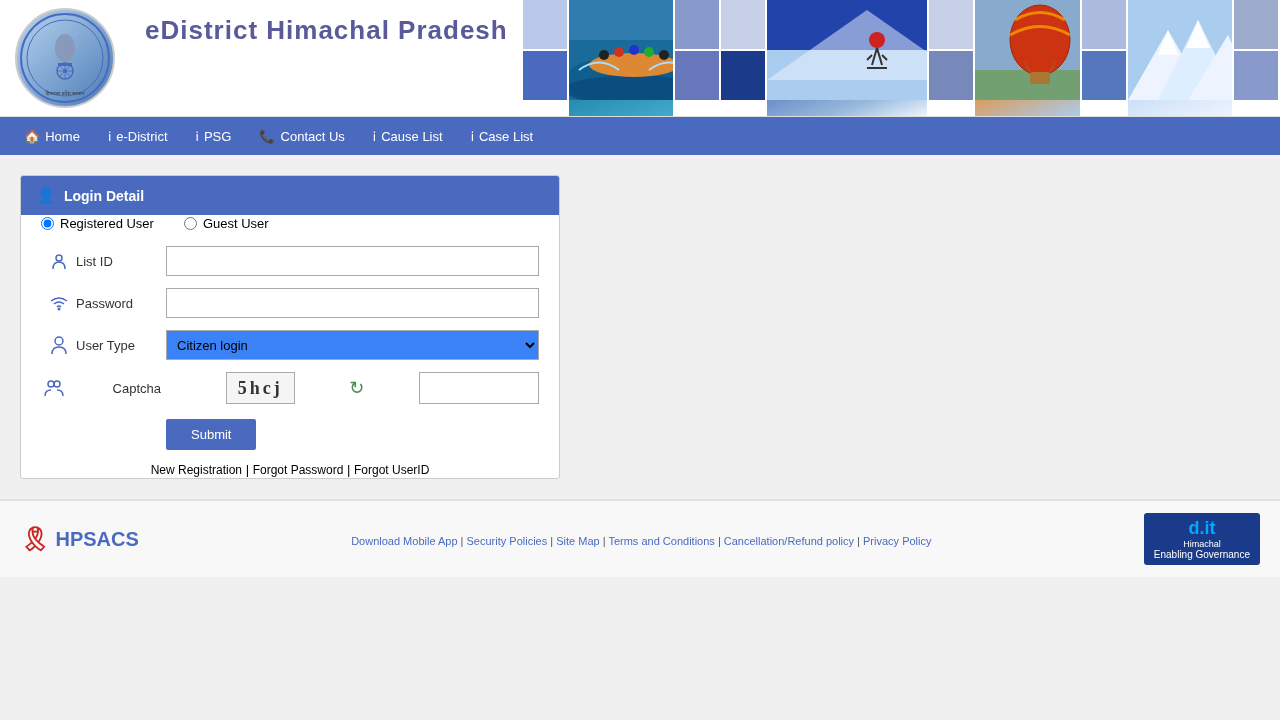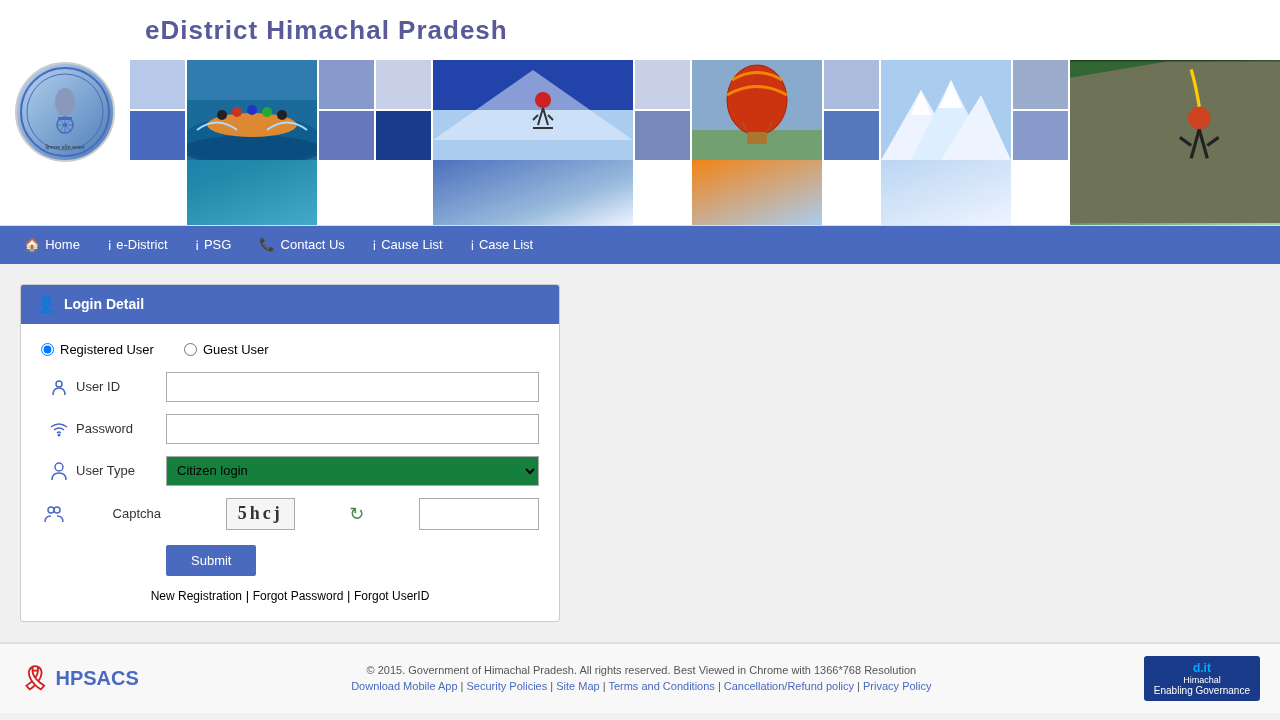--- a/index.html
+++ b/index.html
@@ -9,21 +9,21 @@
     
     .nav { background: #4a6abf; display: flex; align-items: center; height: 38px; padding: 0 10px; }
     .nav a { color: #fff; text-decoration: none; padding: 8px 14px; font-size: 13px; display: flex; align-items: center; gap: 5px; }
 
     
     .main-content { padding: 20px; }
 
     
     .login-box { background: #fff; border: 1px solid #ccc; width: 540px; border-radius: 3px; overflow: hidden; }
     .login-header { background: #4a6abf; color: #fff; padding: 10px 15px; display: flex; align-items: center; gap: 8px; font-size: 14px; font-weight: bold; }
-    .login-body { padding: 18px 20px; border-radius: 32px; }
+    .login-body { padding: 1px 20px; border-radius: 32px; }
 
     .user-type-row { display: flex; align-items: center; gap: 30px; margin-bottom: 15px; }
     .radio-label { display: flex; align-items: center; gap: 6px; font-size: 13px; cursor: pointer; }
 
     .form-row { display: flex; align-items: center; margin-bottom: 12px; }
     .form-icon { width: 35px; display: flex; align-items: center; justify-content: center; color: #4a6abf; font-size: 16px; }
     .form-label { width: 90px; font-size: 13px; color: #333; }
     .form-control { flex: 1; height: 30px; border: 1px solid #aaa; padding: 0 6px; font-size: 13px; }
 
     .captcha-row { display: flex; align-items: center; margin-bottom: 15px; gap: 45px; }
@@ -42,21 +42,21 @@
     .hpsacs-logo { display: flex; align-items: center; gap: 5px; font-size: 18px; font-weight: bold; }
     .hpsacs-ribbon { color: #cc2222; font-size: 24px; }
     .footer-center { text-align: center; font-size: 11px; color: #555; }
     .footer-center a { color: #4a6abf; text-decoration: none; }
     .footer-right { display: flex; align-items: center; }
     .dit-logo { background: #1a3a8a; color: #fff; padding: 5px 10px; font-size: 11px; display: flex; align-items: center; gap: 5px; border-radius: 3px; }
 
     .top-banner { display: flex; width: 100%; background: #fff; border-bottom: 1px solid #ddd; }
     .logo-section { width: 130px; background: #fff; display: flex; align-items: center; justify-content: center; padding: 8px; flex-shrink: 0; }
 
-    select.form-control { background: #15803d; }
+    select.form-control { background: #3b82f6; }
   </style>
 </head>
 <body>
 
 <div class="top-banner">
   <div class="logo-section">
     <div class="logo-placeholder">
 
       <svg width="90" height="90" viewBox="0 0 90 90">
         <circle cx="45" cy="45" r="44" fill="none" stroke="#4a6abf" stroke-width="2"></circle>
@@ -69,21 +69,21 @@
         <circle cx="45" cy="58" r="2" fill="#4a6abf"></circle>
         <line x1="45" y1="50" x2="45" y2="66" stroke="#4a6abf" stroke-width="0.8"></line>
         <line x1="37" y1="58" x2="53" y2="58" stroke="#4a6abf" stroke-width="0.8"></line>
         <line x1="39.3" y1="52.3" x2="50.7" y2="63.7" stroke="#4a6abf" stroke-width="0.8"></line>
         <line x1="50.7" y1="52.3" x2="39.3" y2="63.7" stroke="#4a6abf" stroke-width="0.8"></line>
         <text x="45" y="82" text-anchor="middle" font-size="5" fill="#333">हिमाचल प्रदेश सरकार</text>
       </svg>
     </div>
   </div>
 
-  <div style="flex:1; display:flex; flex-direction:column;">
+  <div style="flex:1; display:flex; flex-direction:row;">
     <div style="display:flex; align-items:center; height:60px; padding:0 15px;">
       <span style="font-size:26px; font-weight:bold; color:#5a5a9a; letter-spacing:1px;">eDistrict Himachal Pradesh</span>
     </div>
 
     <div style="display:flex; flex:1; gap:2px; overflow:hidden;">
 
       <div style="display:flex; flex-direction:column; gap:2px; width:55px;">
         <div style="height:49px; background:#b8c8e8;"></div>
         <div style="height:49px; background:#4a6abf;"></div>
       </div>
@@ -248,21 +248,21 @@
         </label>
       </div>
 
       <div class="form-row">
         <div class="form-icon">
           <svg width="20" height="20" viewBox="0 0 20 20">
             <circle cx="10" cy="7" r="3" fill="none" stroke="#4a6abf" stroke-width="1.5"></circle>
             <path d="M4,18 Q4,11 10,11 Q16,11 16,18" fill="none" stroke="#4a6abf" stroke-width="1.5"></path>
           </svg>
         </div>
-        <label class="form-label">User ID</label>
+        <label class="form-label">List ID</label>
         <input type="text" class="form-control" value="" style="">
       </div>
 
       <div class="form-row">
         <div class="form-icon">
           <svg width="20" height="20" viewBox="0 0 20 20">
             <path d="M2,8 Q10,2 18,8" fill="none" stroke="#4a6abf" stroke-width="1.5"></path>
             <path d="M5,11 Q10,7 15,11" fill="none" stroke="#4a6abf" stroke-width="1.5"></path>
             <path d="M8,14 Q10,12 12,14" fill="none" stroke="#4a6abf" stroke-width="1.5"></path>
             <circle cx="10" cy="16" r="1.5" fill="#4a6abf"></circle>
@@ -322,37 +322,36 @@
 </div>
 
 <div class="footer">
   <div class="footer-left">
     <div class="hpsacs-logo">
       <span class="hpsacs-ribbon">🎗</span>
       <span style="color:#4a6abf; font-weight:bold; font-size:20px;">HPSACS</span>
     </div>
   </div>
   <div class="footer-center">
-    <div>© 2015. Government of Himachal Pradesh. All rights reserved. Best Viewed in Chrome with 1366*768 Resolution</div>
     <div style="margin-top:4px;">
       <a href="#">Download Mobile App</a>
       <span> | </span>
       <a href="#">Security Policies</a>
       <span> | </span>
       <a href="#">Site Map</a>
       <span> | </span>
       <a href="#">Terms and Conditions</a>
       <span> | </span>
       <a href="#">Cancellation/Refund policy</a>
       <span> | </span>
       <a href="#">Privacy Policy</a>
     </div>
   </div>
   <div class="footer-right">
     <div class="dit-logo">
       <div style="display:flex; flex-direction:column; align-items:center;">
-        <span style="font-size:12px; font-weight:bold; color:#00aaff;">d.it</span>
+        <span style="font-size:18px; font-weight:bold; color:#00aaff;">d.it</span>
         <span style="font-size:9px;">Himachal</span>
         <span style="font-size:10px;">Enabling Governance</span>
       </div>
     </div>
   </div>
 </div>
 
 </body></html>

